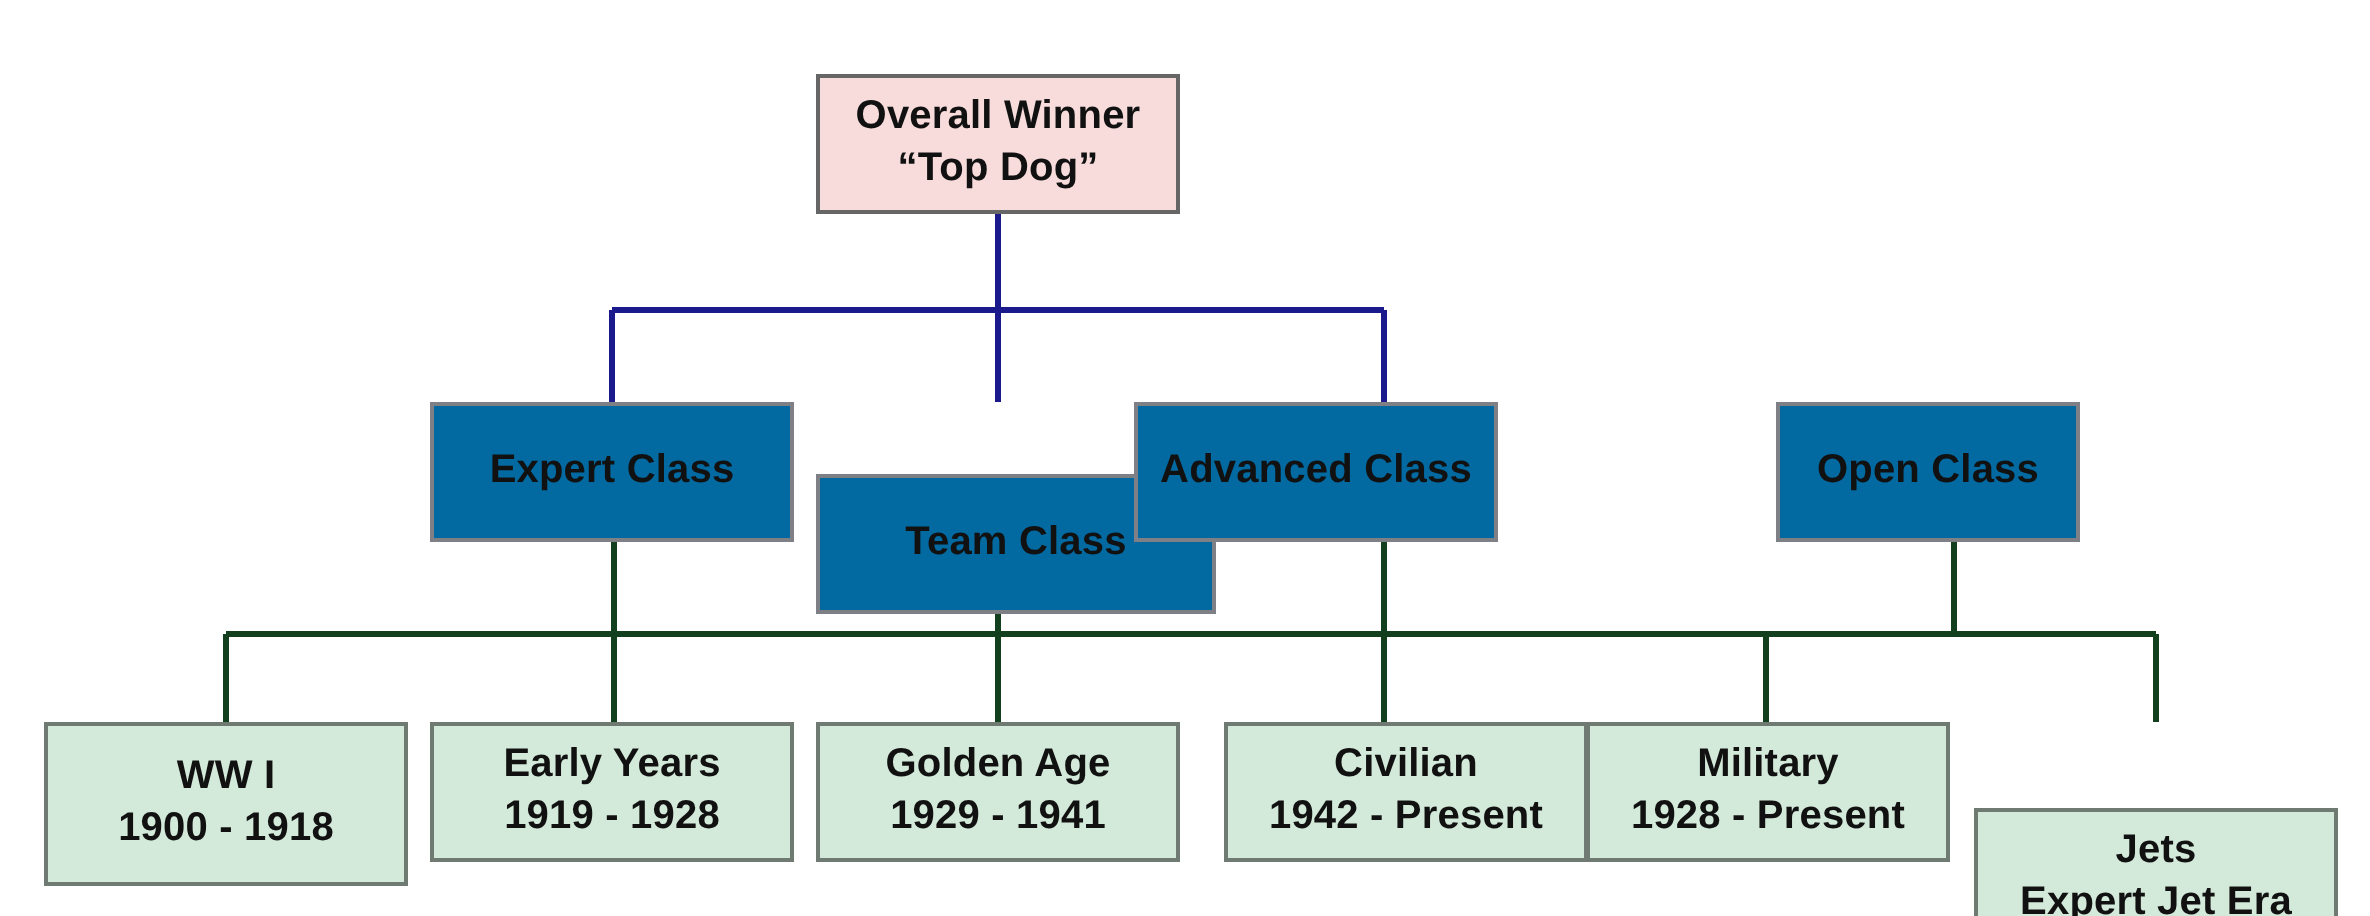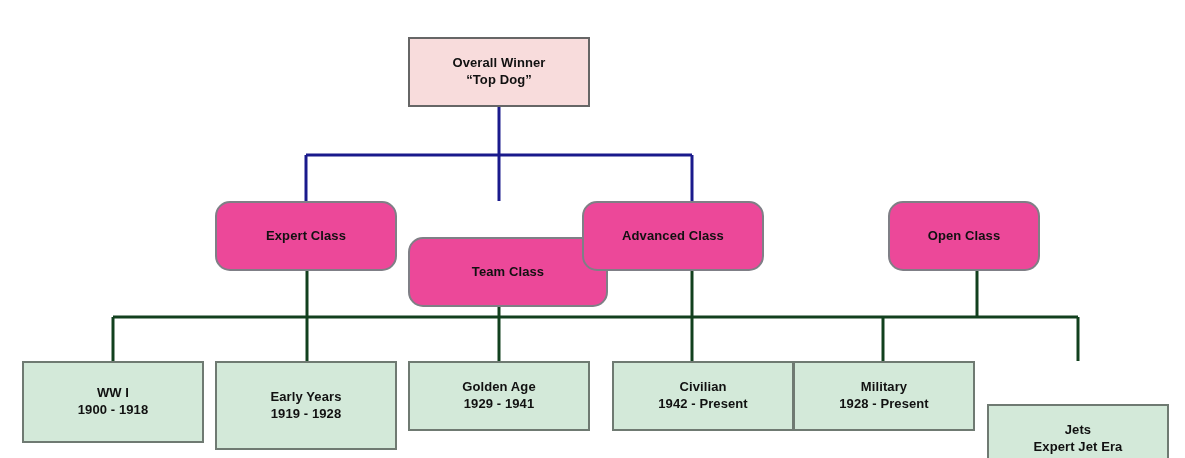--- a/index.html
+++ b/index.html
@@ -29,37 +29,36 @@
     position: absolute;
     box-sizing: border-box;
     display: flex;
     flex-direction: column;
     align-items: center;
     justify-content: center;
     border: 2px solid #808080;
     text-align: center;
     line-height: 1.28;
     font-weight: bold;
-    font-size: 13px;
+    font-size: 20px;
     color: #111111;
     letter-spacing: 0.1px;
   }
   .node .line1,
   .node .line2 {
     display: block;
     white-space: nowrap;
   }
   .node.root {
     background: #f8dcdc;
     border-color: #666666;
   }
   .node.mid {
-    background: #ec4899;
+    background: #0369a1;
     border-color: #7f7f86;
-    border-radius: 15px;
   }
   .node.leaf {
     background: #d3e9d9;
     border-color: #6f7a72;
   }
   .node .line2:empty {
     display: none;
   }
 </style>
 </head>
@@ -94,31 +93,31 @@
       <div class="node root" style="left: 408px; top: 37px; width: 182px; height: 70px;">
         <span class="line1">Overall Winner</span>
         <span class="line2">“Top Dog”</span>
       </div>
       <div class="node mid" style="left: 215px; top: 201px; width: 182px; height: 70px;">
         <span class="line1">Expert Class</span>
       </div>
       <div class="node mid" style="left: 408px; top: 201px; width: 200px; height: 70px; margin-top: 36px;">
         <span class="line1">Team Class</span>
       </div>
-      <div class="node mid" style="left: 582px; top: 201px; width: 182px; height: 70px;">
+      <div class="node mid" style="left: 567px; top: 201px; width: 182px; height: 70px;">
         <span class="line1">Advanced Class</span>
       </div>
       <div class="node mid" style="left: 888px; top: 201px; width: 152px; height: 70px;">
         <span class="line1">Open Class</span>
       </div>
       <div class="node leaf" style="left: 22px; top: 361px; width: 182px; height: 82px;">
         <span class="line1">WW I</span>
         <span class="line2">1900 - 1918</span>
       </div>
-      <div class="node leaf" style="left: 215px; top: 361px; width: 182px; height: 89px;">
+      <div class="node leaf" style="left: 215px; top: 361px; width: 182px; height: 70px;">
         <span class="line1">Early Years</span>
         <span class="line2">1919 - 1928</span>
       </div>
       <div class="node leaf" style="left: 408px; top: 361px; width: 182px; height: 70px;">
         <span class="line1">Golden Age</span>
         <span class="line2">1929 - 1941</span>
       </div>
       <div class="node leaf" style="left: 612px; top: 361px; width: 182px; height: 70px;">
         <span class="line1">Civilian</span>
         <span class="line2">1942 - Present</span>

